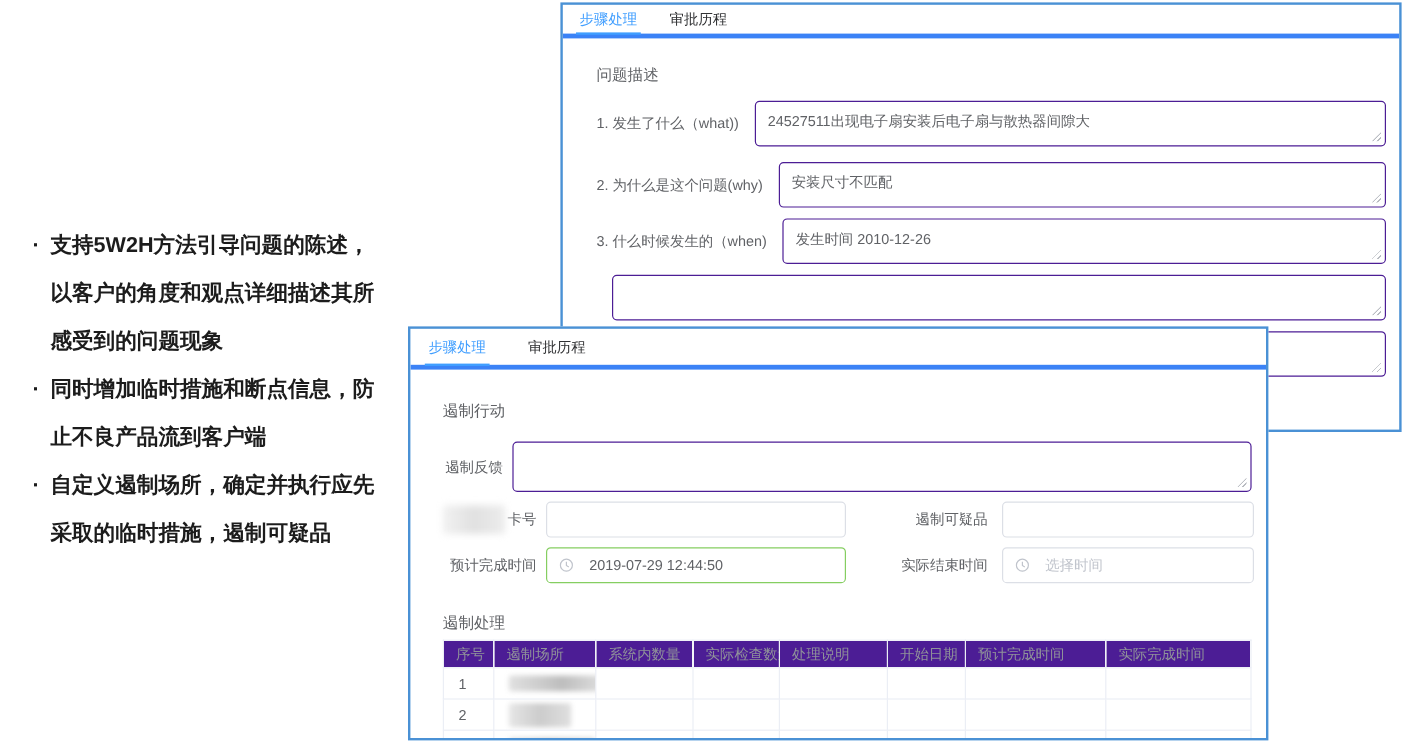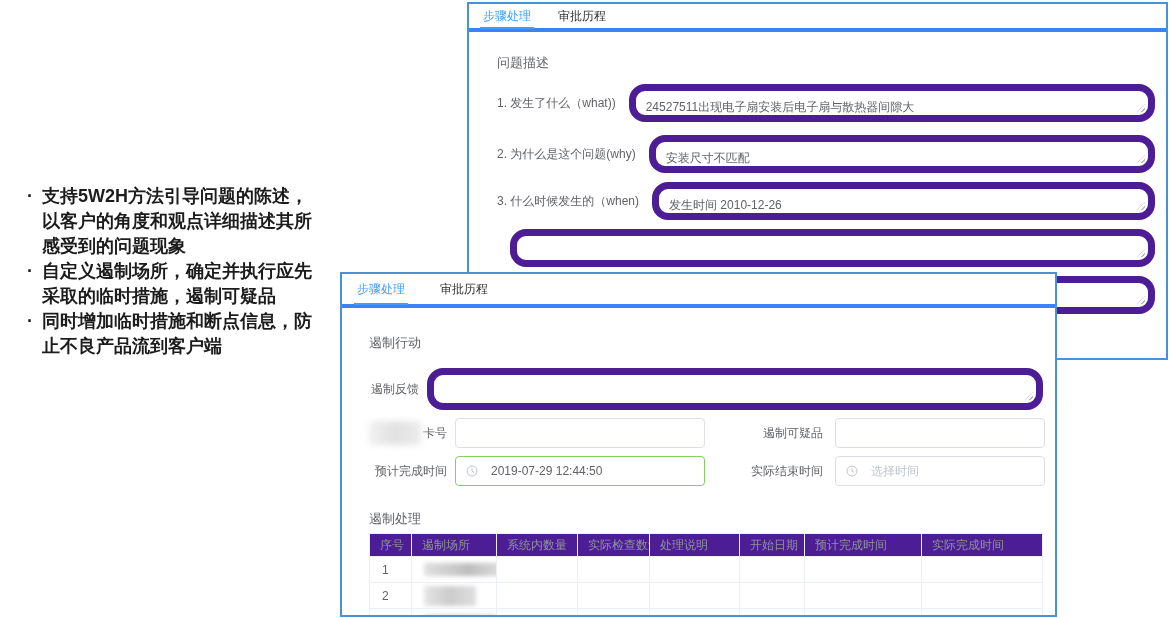--- a/index.html
+++ b/index.html
@@ -2,21 +2,21 @@
 <html><head>
 <meta charset="utf-8">
 <style>
   * { margin:0; padding:0; box-sizing:border-box; }
   html,body { background:#ffffff; }
   body { font-family:"Liberation Sans","DejaVu Sans",sans-serif; }
   .stage { position:relative; width:1170px; height:618px; background:#fff; overflow:hidden; }
 
   
   .bullets { position:absolute; left:25px; top:184px; width:293px; list-style:none;
-             font-size:18px; font-weight:700; color:#1c1c1c; line-height:25px; }
+             font-size:18px; font-weight:700; color:#1c1c1c; line-height:40px; }
   .bullets li { position:relative; padding-left:17px; }
   .bullets li::before { content:"·"; position:absolute; left:2px; top:0; }
 
   
   .win { position:absolute; background:#fff; border:2px solid #4a91d5; overflow:hidden; }
   .tabbar { display:flex; align-items:center; border-bottom:4px solid #3b82f6; }
   .tab { position:relative; height:100%; display:flex; align-items:center;
          font-size:12px; color:#303133; cursor:pointer; white-space:nowrap; }
   .tab.active { color:#409eff; }
   .tab.active::after { content:""; position:absolute; left:-3px; right:-3px; bottom:-1px;
@@ -28,21 +28,21 @@
           clip-path:polygon(100% 0, 100% 100%, 0 100%); }
 
   
   .tw { left:467px; top:2px; width:701px; height:358px; z-index:1; }
   .tw .tabbar { height:28px; padding-left:14px; }
   .tw .tab { margin-right:27px; }
   .tw .section-title { margin:22px 0 12px 28px; }
   .field-row { display:flex; align-items:center; margin:0 11px 9px 28px; }
   .field-row.first { margin-bottom:13px; }
   .field-label { font-size:12px; color:#606266; margin-right:13px; white-space:nowrap; }
-  .ta { position:relative; flex:1; height:38px; border:7px solid #4c1d95; border-radius:16px;
+  .ta { position:relative; flex:1; height:38px; border:1px solid #4c1d95; border-radius:4px;
         background:#fff; padding:8px 10px; font-size:12px; color:#606266; overflow:hidden; }
 
   
   .bw { left:340px; top:272px; width:717px; height:345px; z-index:2; }
   .bw .tabbar { height:34px; padding-left:15px; }
   .bw .tab { margin-right:35px; }
   .bw .section-title.action { margin:26px 0 16px 27px; }
   .bw-row { display:flex; align-items:center; margin:0 12px 8px 27px; }
   .bw-label { width:78px; min-width:78px; text-align:right; font-size:12px; color:#606266;
               margin-right:8px; white-space:nowrap; display:flex; justify-content:flex-end;
@@ -77,22 +77,22 @@
 
   .clock { flex:0 0 auto; }
 </style>
 </head>
 <body>
 
 <div class="stage">
 
   <ul class="bullets">
     <li><span>支持5W2H方法引导问题的陈述，以客户的角度和观点详细描述其所感受到的问题现象</span></li>
+    <li><span>同时增加临时措施和断点信息，防止不良产品流到客户端</span></li>
     <li><span>自定义遏制场所，确定并执行应先采取的临时措施，遏制可疑品</span></li>
-    <li><span>同时增加临时措施和断点信息，防止不良产品流到客户端</span></li>
   </ul>
 
   <section class="win tw">
     <div class="tabbar">
       <div class="tab active">步骤处理</div>
       <div class="tab">审批历程</div>
     </div>
     <div class="section-title">问题描述</div>
 
     <div class="field-row first">

